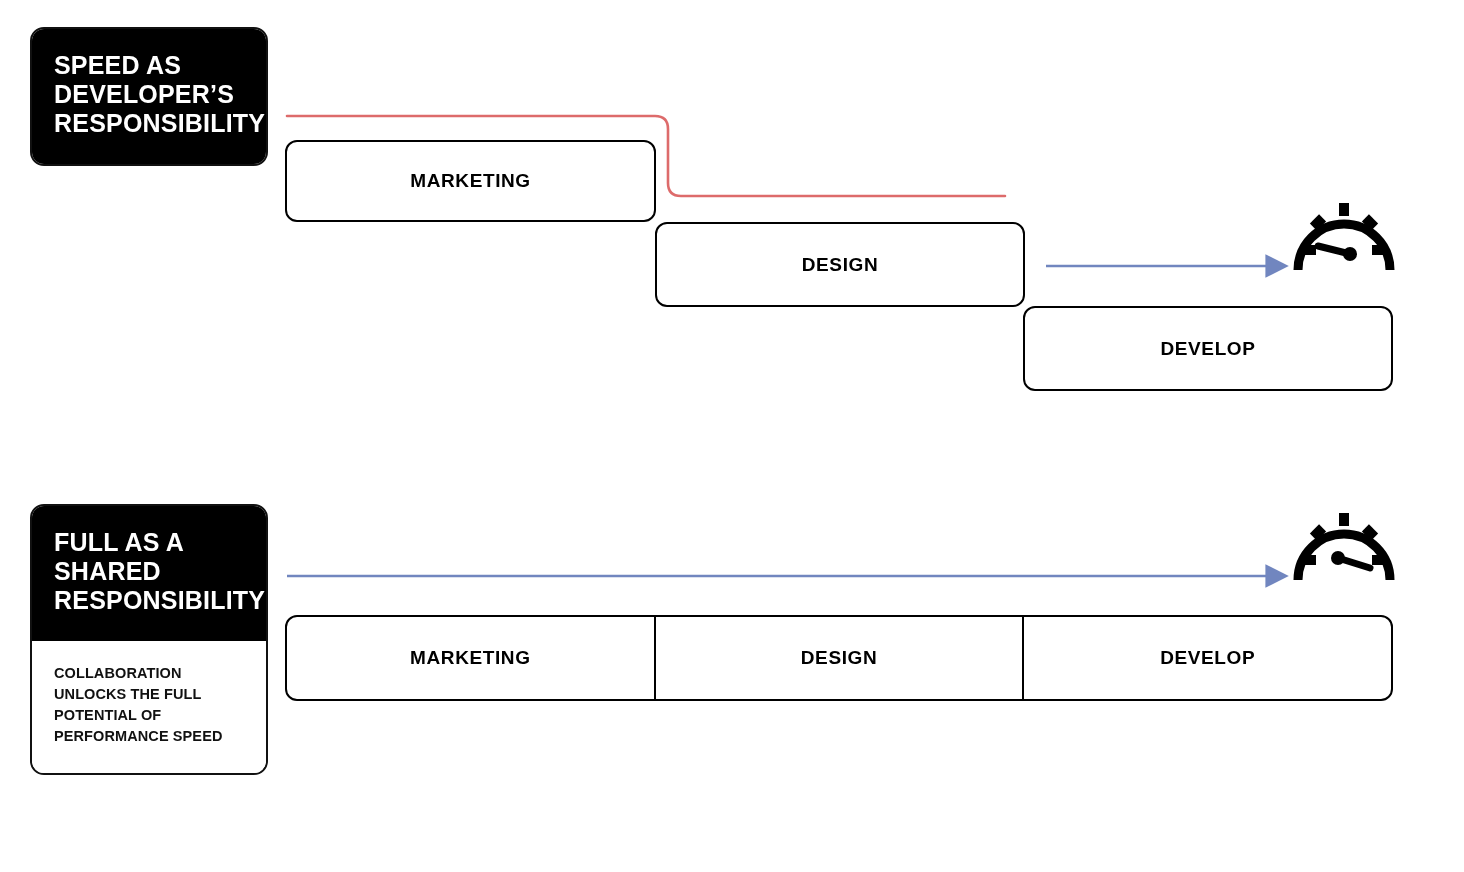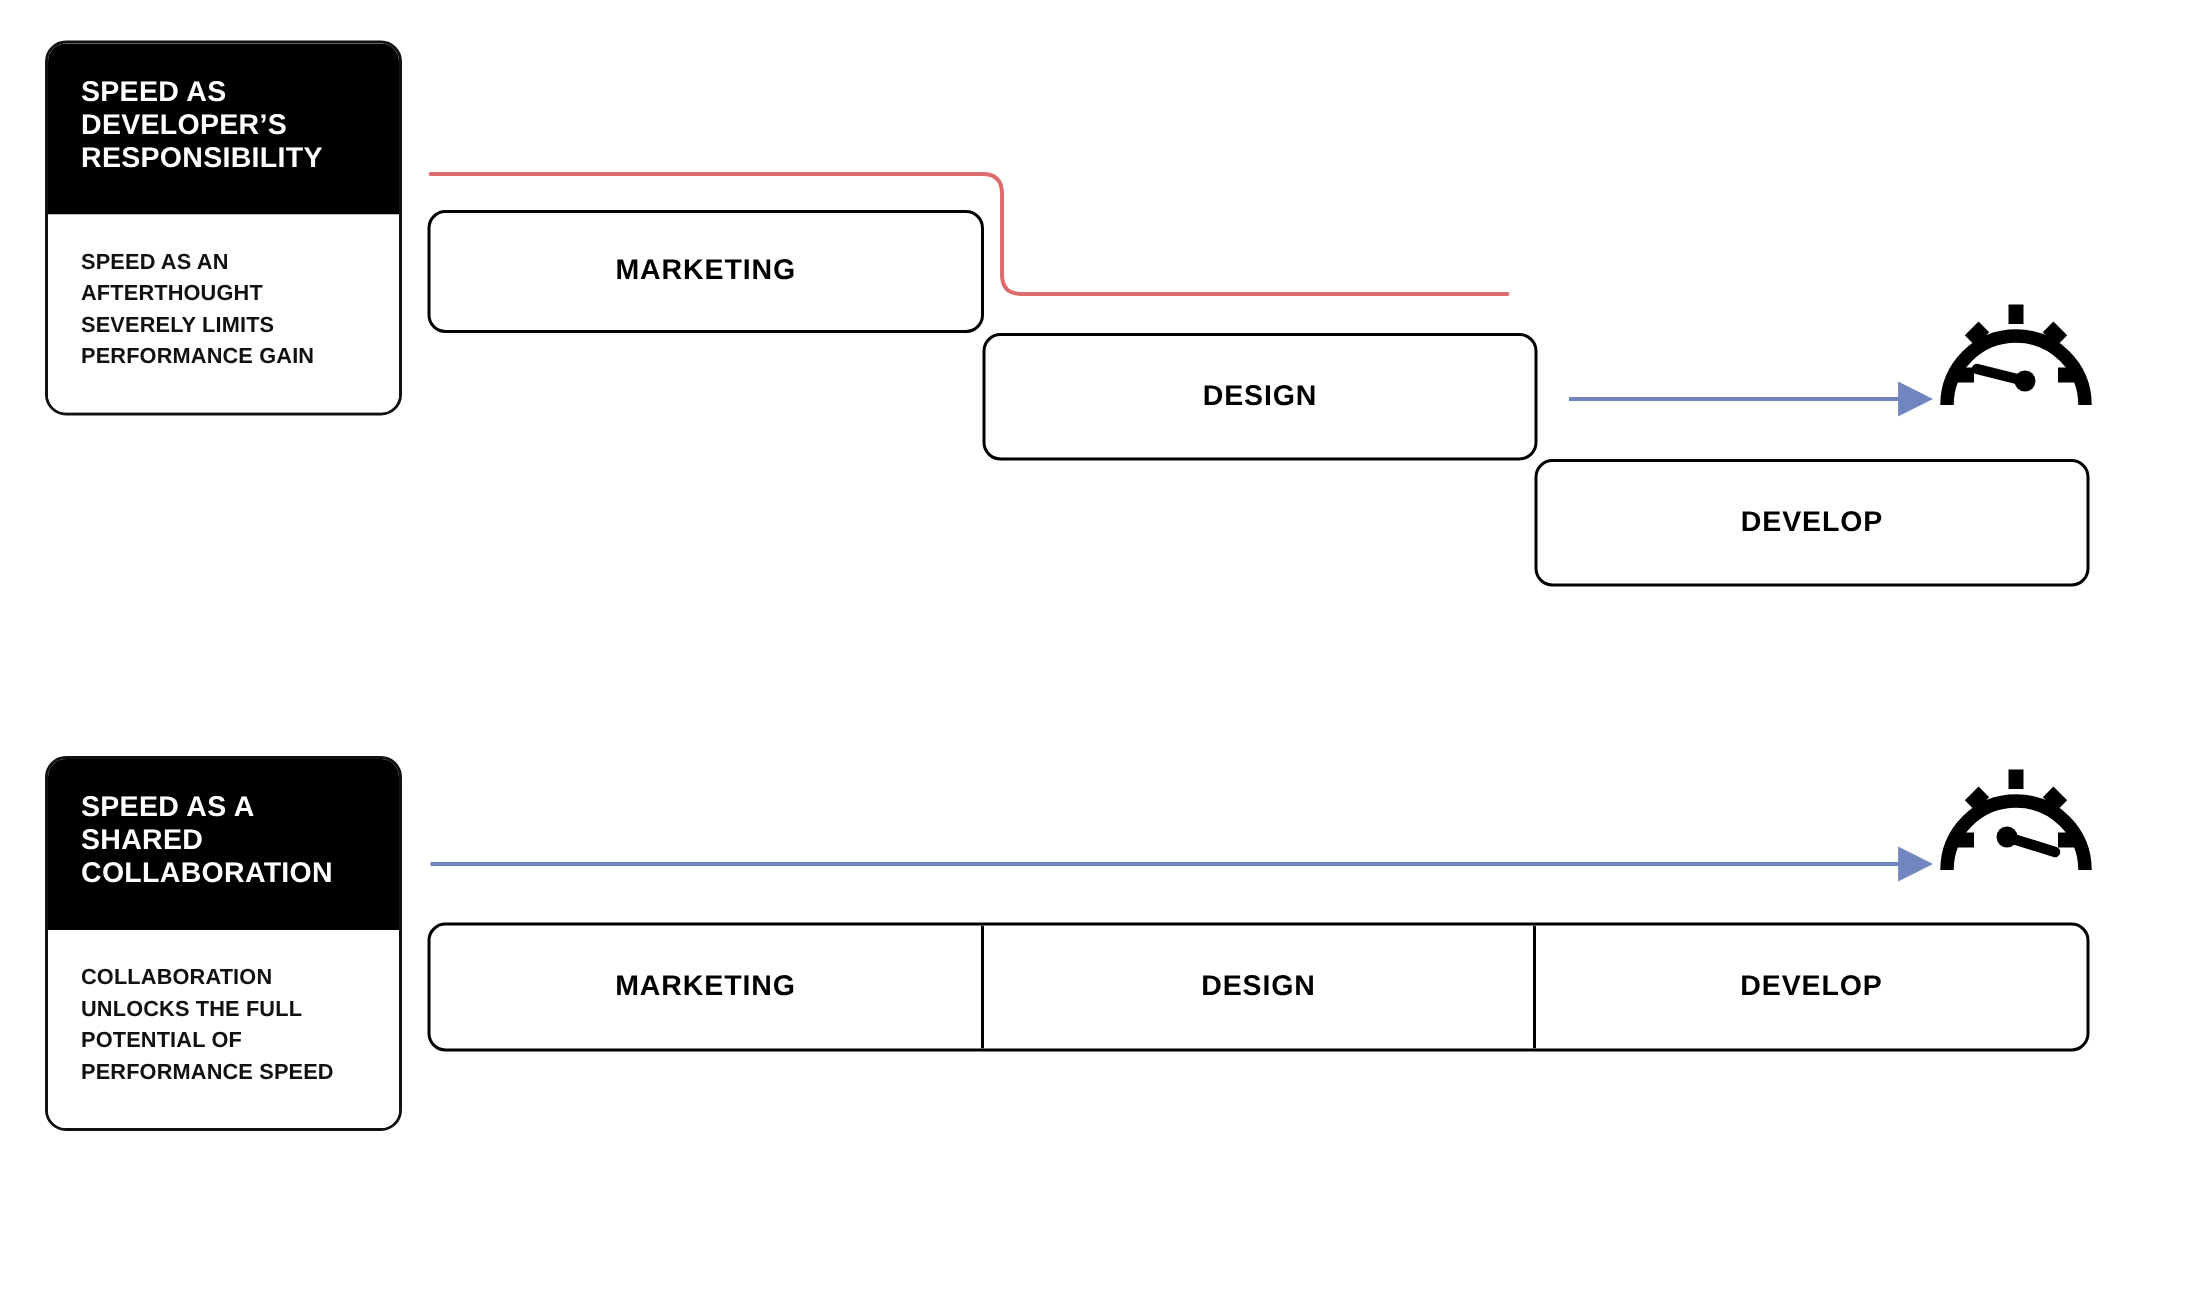--- a/index.html
+++ b/index.html
@@ -23,21 +23,21 @@
     width: 238px;
     border: 2px solid #111111;
     border-radius: 14px;
     overflow: hidden;
     background: #ffffff;
   }
   .card-head {
     background: #000000;
     color: #ffffff;
     padding: 22px 20px 26px 22px;
-    font-size: 19px;
+    font-size: 25px;
     font-weight: bold;
     line-height: 1.16;
     letter-spacing: 0.2px;
   }
   .card-body {
     background: #ffffff;
     color: #111111;
     padding: 22px 20px 26px 22px;
     font-size: 14.5px;
     font-weight: bold;
@@ -105,21 +105,20 @@
 
     <path d="M287,116 L655,116 Q668,116 668,129 L668,183 Q668,196 681,196 L1005,196" fill="none" stroke="#dd6b6b" stroke-width="2.6" stroke-linecap="round"></path>
 
     <line x1="1046" y1="266" x2="1268" y2="266" stroke="#7186bf" stroke-width="2.6" marker-end="url(#blueHead)"></line>
 
     <line x1="287" y1="576" x2="1268" y2="576" stroke="#7186bf" stroke-width="2.6" marker-end="url(#blueHead)"></line>
   </svg>
 
   <div class="info-card" style="left:30px; top:27px;">
     <div class="card-head">SPEED AS DEVELOPER’S RESPONSIBILITY</div>
-    <div class="card-body">SPEED AS AN AFTERTHOUGHT SEVERELY LIMITS PERFORMANCE GAIN</div>
   </div>
 
   <div class="stage-box" style="left:285px; top:140px; width:371px; height:82px;">
     <span>MARKETING</span>
   </div>
 
   <div class="stage-box" style="left:655px; top:222px; width:370px; height:85px;">
     <span>DESIGN</span>
   </div>
 
@@ -136,21 +135,21 @@
       <rect x="82" y="47" width="13" height="10" fill="#000000"></rect>
       <rect x="21.5" y="19.5" width="13" height="10" fill="#000000" transform="rotate(-45 28 24.5)"></rect>
       <rect x="73.5" y="19.5" width="13" height="10" fill="#000000" transform="rotate(45 80 24.5)"></rect>
 
       <line x1="60" y1="56" x2="28" y2="48" stroke="#000000" stroke-width="7" stroke-linecap="round"></line>
       <circle cx="60" cy="56" r="7" fill="#000000"></circle>
     </svg>
   </div>
 
   <div class="info-card" style="left:30px; top:504px;">
-    <div class="card-head">SPEED AS A SHARED COLLABORATION</div>
+    <div class="card-head">FULL AS A SHARED RESPONSIBILITY</div>
     <div class="card-body">COLLABORATION UNLOCKS THE FULL POTENTIAL OF PERFORMANCE SPEED</div>
   </div>
 
   <div class="stage-bar" style="left:285px; top:615px; width:1108px; height:86px;">
     <div class="stage-seg">
       <span>MARKETING</span>
     </div>
     <div class="stage-seg">
       <span>DESIGN</span>
     </div>

